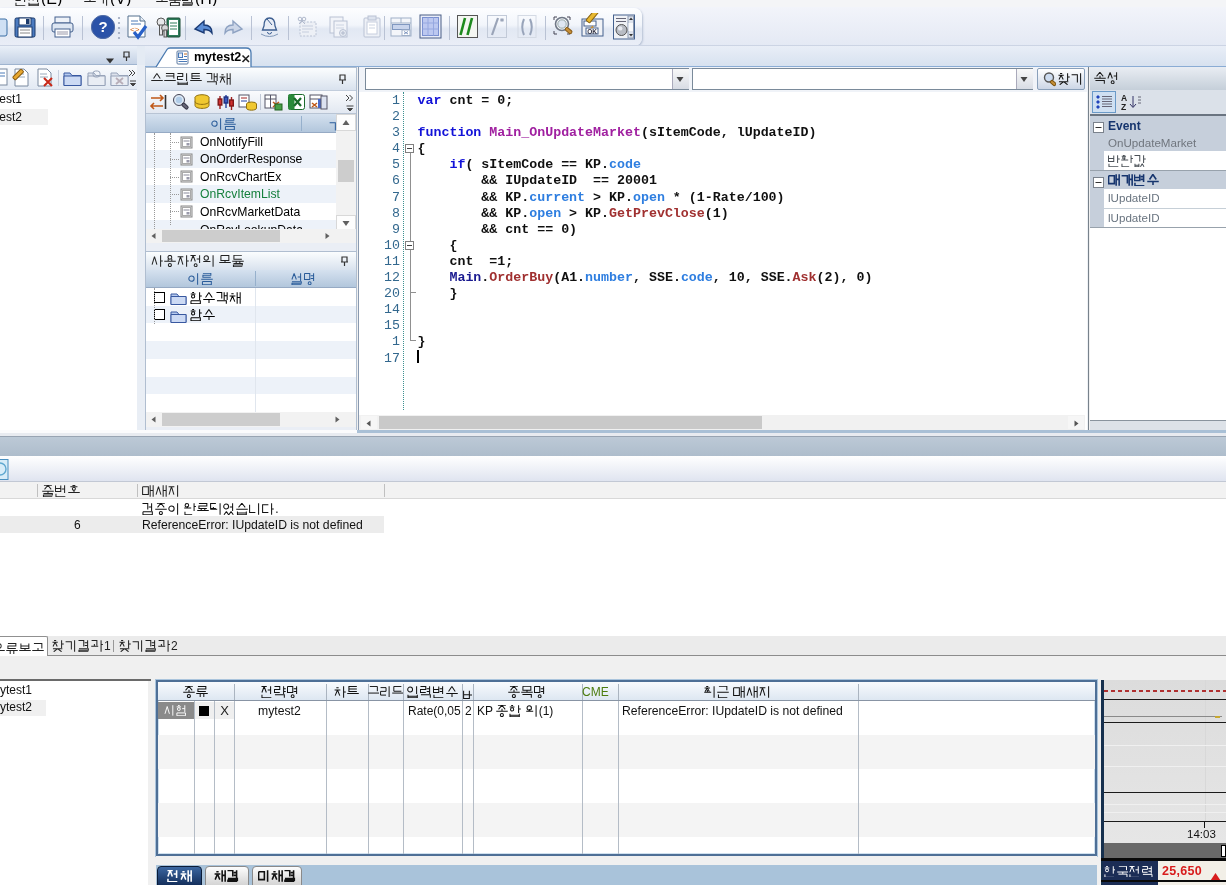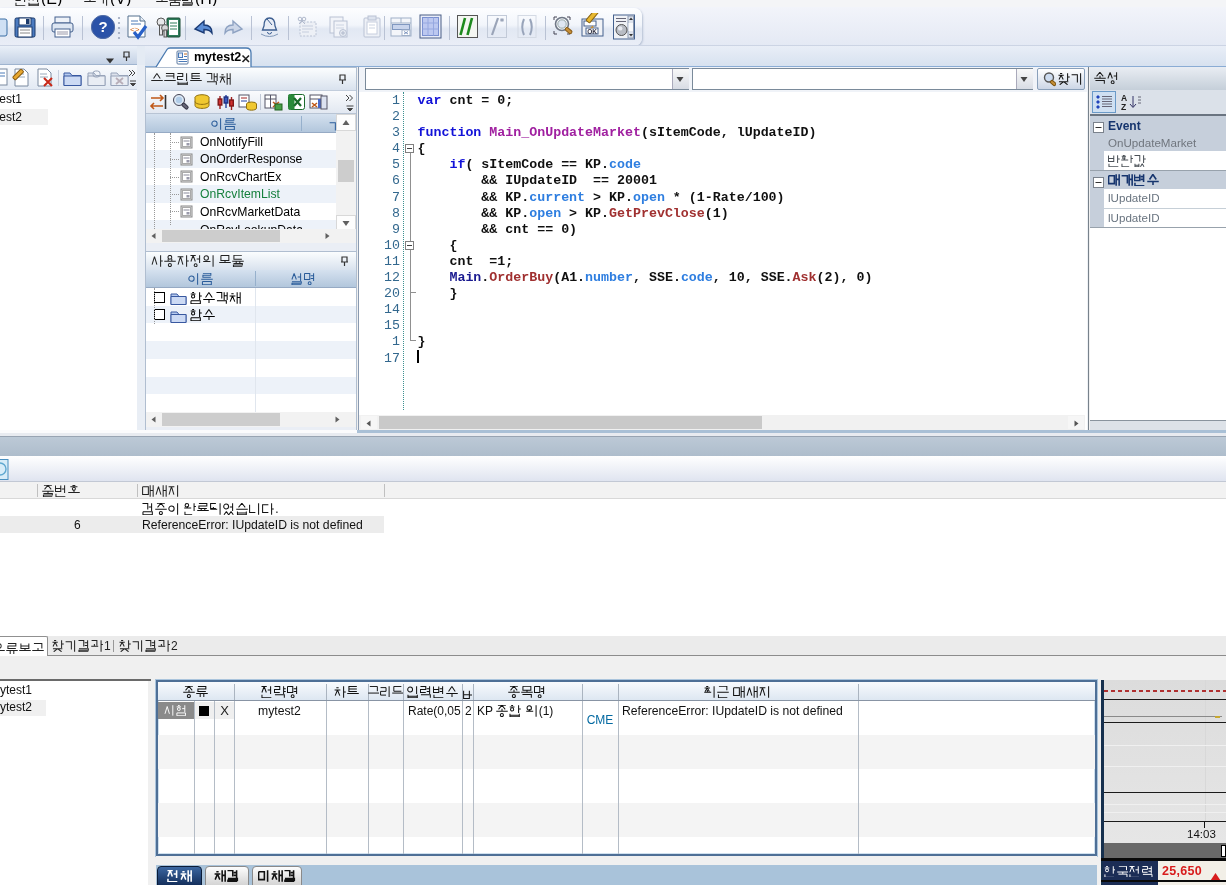--- a/index.html
+++ b/index.html
@@ -792,21 +792,21 @@
     </svg></div>
 <div style="position:absolute;left:473px;top:685px;width:109px;text-align:center;height:14px;line-height:14px;color:#111;font-size:12px;white-space:nowrap;"><svg width="12" height="12" viewBox="0 0 12 12" style="vertical-align:-2px;margin-right:1.0px" fill="none" stroke="#111" stroke-width="1.02">
       <path d="M1.92 0.24L9.84 0.24M5.88 0.24L2.55 4.32M5.88 0.24L9.21 4.32M0.24 6.24L11.76 6.24M6.00 3.84L6.00 6.24"></path>
       <circle cx="5.88" cy="10.08" r="1.55"></circle>
     </svg><svg width="12" height="12" viewBox="0 0 12 12" style="vertical-align:-2px;margin-right:1.0px" fill="none" stroke="#111" stroke-width="1.02">
       <path d="M1.92 0.24L9.84 0.24L9.84 4.32L1.92 4.32L1.92 0.24M0.24 6.24L11.76 6.24M6.00 3.84L6.00 6.24M1.44 8.40L10.32 8.40L10.32 11.76"></path>
     </svg><svg width="12" height="12" viewBox="0 0 12 12" style="vertical-align:-2px;margin-right:1.0px" fill="none" stroke="#111" stroke-width="1.02">
       <path d="M0.48 0.48L5.76 0.48L5.76 6.48L0.48 6.48L0.48 0.48M9.60 0.24L9.60 7.92M6.72 2.64L9.60 2.64M6.72 5.40L9.60 5.40"></path>
       <circle cx="5.64" cy="10.20" r="1.44"></circle>
     </svg></div>
-<div style="position:absolute;left:582px;top:713px;width:36px;text-align:center;font:12px 'Liberation Sans',sans-serif;color:#0369a1">CME</div>
+<div style="position:absolute;left:582px;top:685px;width:36px;font:12px 'Liberation Sans',sans-serif;color:#4d7c0f">CME</div>
 <div style="position:absolute;left:618px;top:685px;width:240px;text-align:center;height:14px;line-height:14px;color:#111;font-size:12px;white-space:nowrap;"><svg width="12" height="12" viewBox="0 0 12 12" style="vertical-align:-2px;margin-right:1.0px" fill="none" stroke="#111" stroke-width="1.02">
       <path d="M2.18 0.60L4.30 0.60M0.60 2.04L5.88 2.04M3.24 2.04L1.13 5.40M3.24 2.04L5.35 5.40M0.24 6.24L7.20 6.24M3.36 4.08L3.36 6.24M10.08 0.24L10.08 11.64"></path>
     </svg><svg width="12" height="12" viewBox="0 0 12 12" style="vertical-align:-2px;margin-right:1.0px" fill="none" stroke="#111" stroke-width="1.02">
       <path d="M1.92 0.24L9.84 0.24L9.84 4.32M0.24 6.24L11.76 6.24M1.44 8.40L1.44 11.76L10.32 11.76"></path>
     </svg><span style="font-family:'Liberation Sans', sans-serif">&nbsp;</span><svg width="12" height="12" viewBox="0 0 12 12" style="vertical-align:-2px;margin-right:1.0px" fill="none" stroke="#111" stroke-width="1.02">
       <path d="M0.60 1.68L6.36 1.68L6.36 9.60L0.60 9.60L0.60 1.68M8.16 0.24L8.16 11.64M11.16 0.24L11.16 11.64M8.16 5.40L11.16 5.40"></path>
     </svg><svg width="12" height="12" viewBox="0 0 12 12" style="vertical-align:-2px;margin-right:1.0px" fill="none" stroke="#111" stroke-width="1.02">
       <path d="M3.48 1.68L1.06 9.60M3.48 1.68L5.90 9.60M8.16 0.24L8.16 11.64M11.16 0.24L11.16 11.64M8.16 5.40L11.16 5.40"></path>
     </svg><svg width="12" height="12" viewBox="0 0 12 12" style="vertical-align:-2px;margin-right:1.0px" fill="none" stroke="#111" stroke-width="1.02">
       <path d="M0.60 1.68L6.36 1.68M3.48 1.68L1.06 9.60M3.48 1.68L5.90 9.60M9.60 0.24L9.60 11.64"></path>

